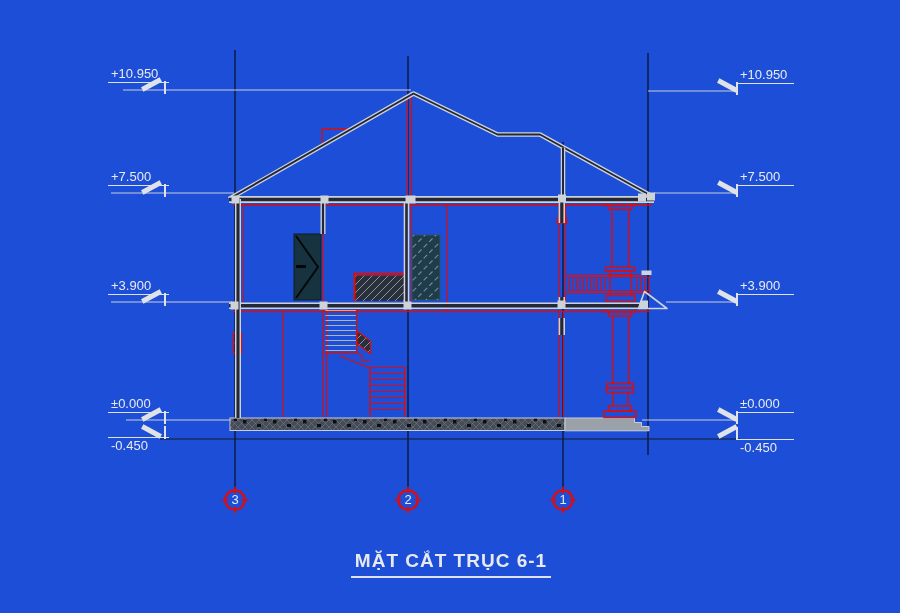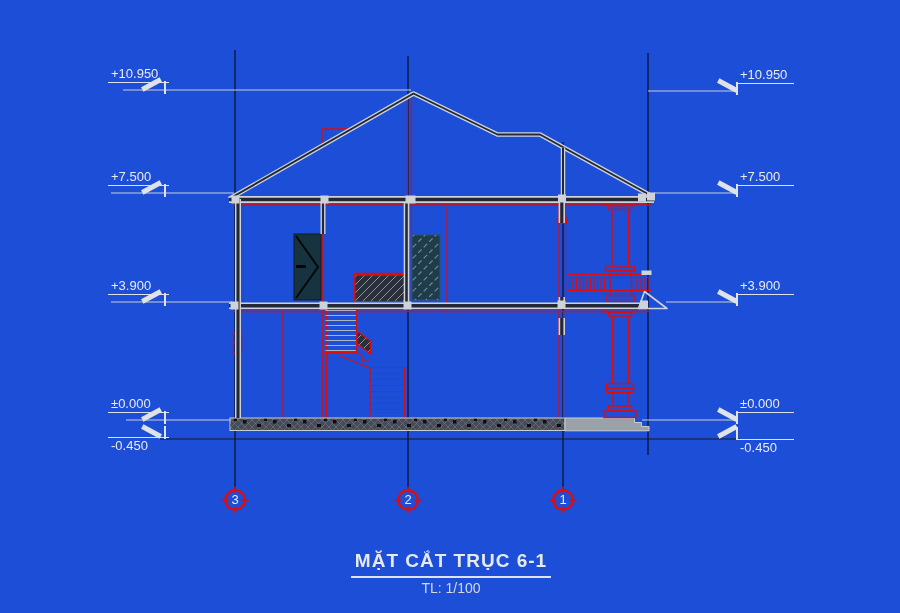--- a/index.html
+++ b/index.html
@@ -254,16 +254,15 @@
 <div class="lvl-label right flip" style="left:737px;top:439px;width:54px">-0.450</div>
 <div class="lvl-tick" style="left:736px;top:427px"></div>
 <div class="lvl-bar bar-rf" style="left:717px;top:429px"></div>
 
 <div class="bubble-num" style="left:224px;top:489px">3</div>
 <div class="bubble-num" style="left:397px;top:489px">2</div>
 <div class="bubble-num" style="left:552px;top:489px">1</div>
 
 <div id="title-block">
   <span id="title-text">MẶT CẮT TRỤC 6-1</span>
-  <div id="title-scale">TL: 1/100</div>
 </div>
 
 </div>
 
 </body></html>

